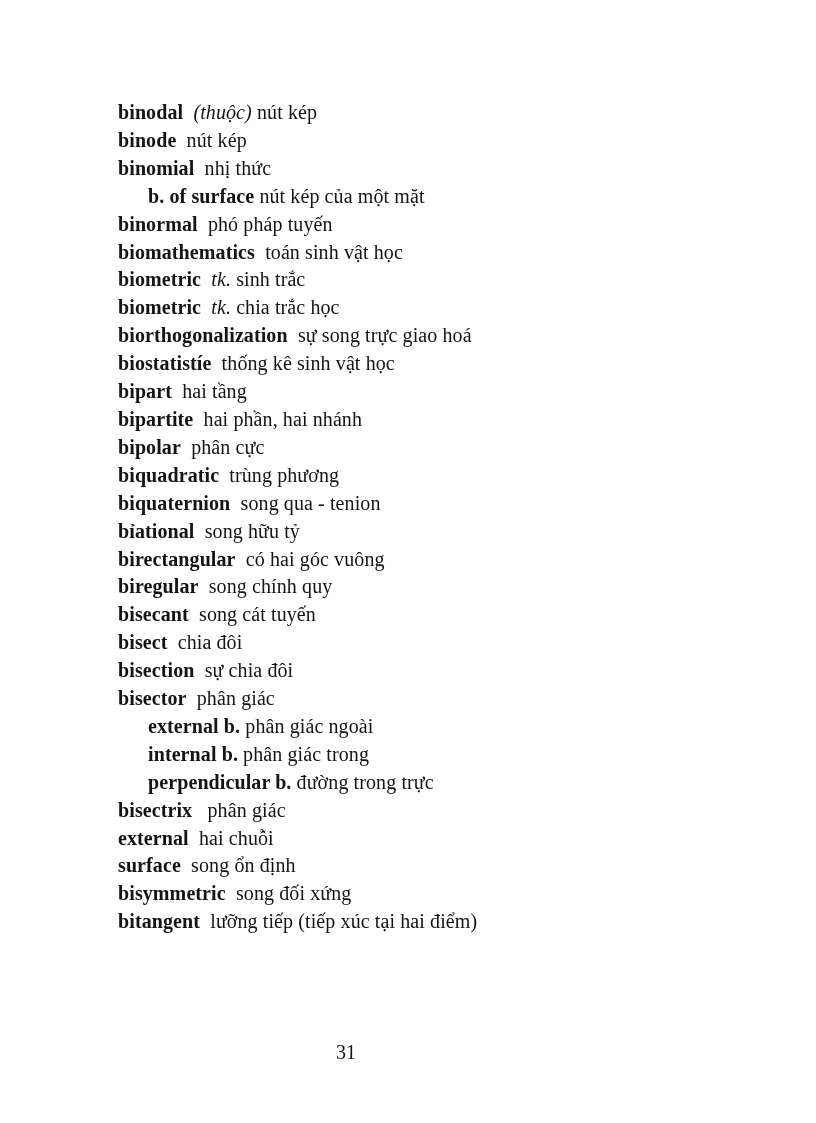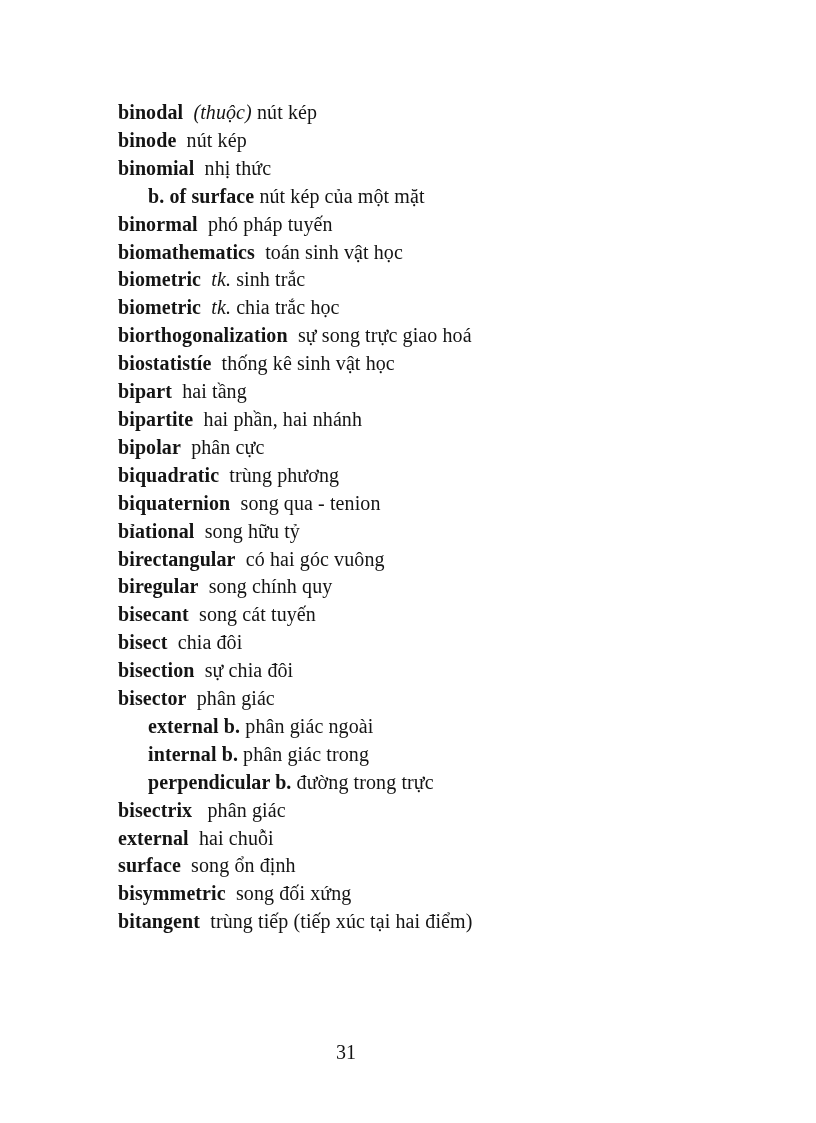--- a/index.html
+++ b/index.html
@@ -69,16 +69,16 @@
     <div class="entry"><span class="seg-b">bisect</span><span class="seg-n">  chia đôi</span></div>
     <div class="entry"><span class="seg-b">bisection</span><span class="seg-n">  sự chia đôi</span></div>
     <div class="entry"><span class="seg-b">bisector</span><span class="seg-n">  phân giác</span></div>
     <div class="entry indent"><span class="seg-b">external b.</span><span class="seg-n"> phân giác ngoài</span></div>
     <div class="entry indent"><span class="seg-b">internal b.</span><span class="seg-n"> phân giác trong</span></div>
     <div class="entry indent"><span class="seg-b">perpendicular b.</span><span class="seg-n"> đường trong trực</span></div>
     <div class="entry"><span class="seg-b">bisectrix</span><span class="seg-n">   phân giác</span></div>
     <div class="entry"><span class="seg-b">external</span><span class="seg-n">  hai chuỗi</span></div>
     <div class="entry"><span class="seg-b">surface</span><span class="seg-n">  song ổn định</span></div>
     <div class="entry"><span class="seg-b">bisymmetric</span><span class="seg-n">  song đối xứng</span></div>
-    <div class="entry"><span class="seg-b">bitangent</span><span class="seg-n">  trùng tiếp (tiếp xúc tại hai điểm)</span></div>
+    <div class="entry"><span class="seg-b">bitangent</span><span class="seg-n">  lưỡng tiếp (tiếp xúc tại hai điểm)</span></div>
   </div>
 
 <div class="page-number">31</div>
 
 </body></html>

